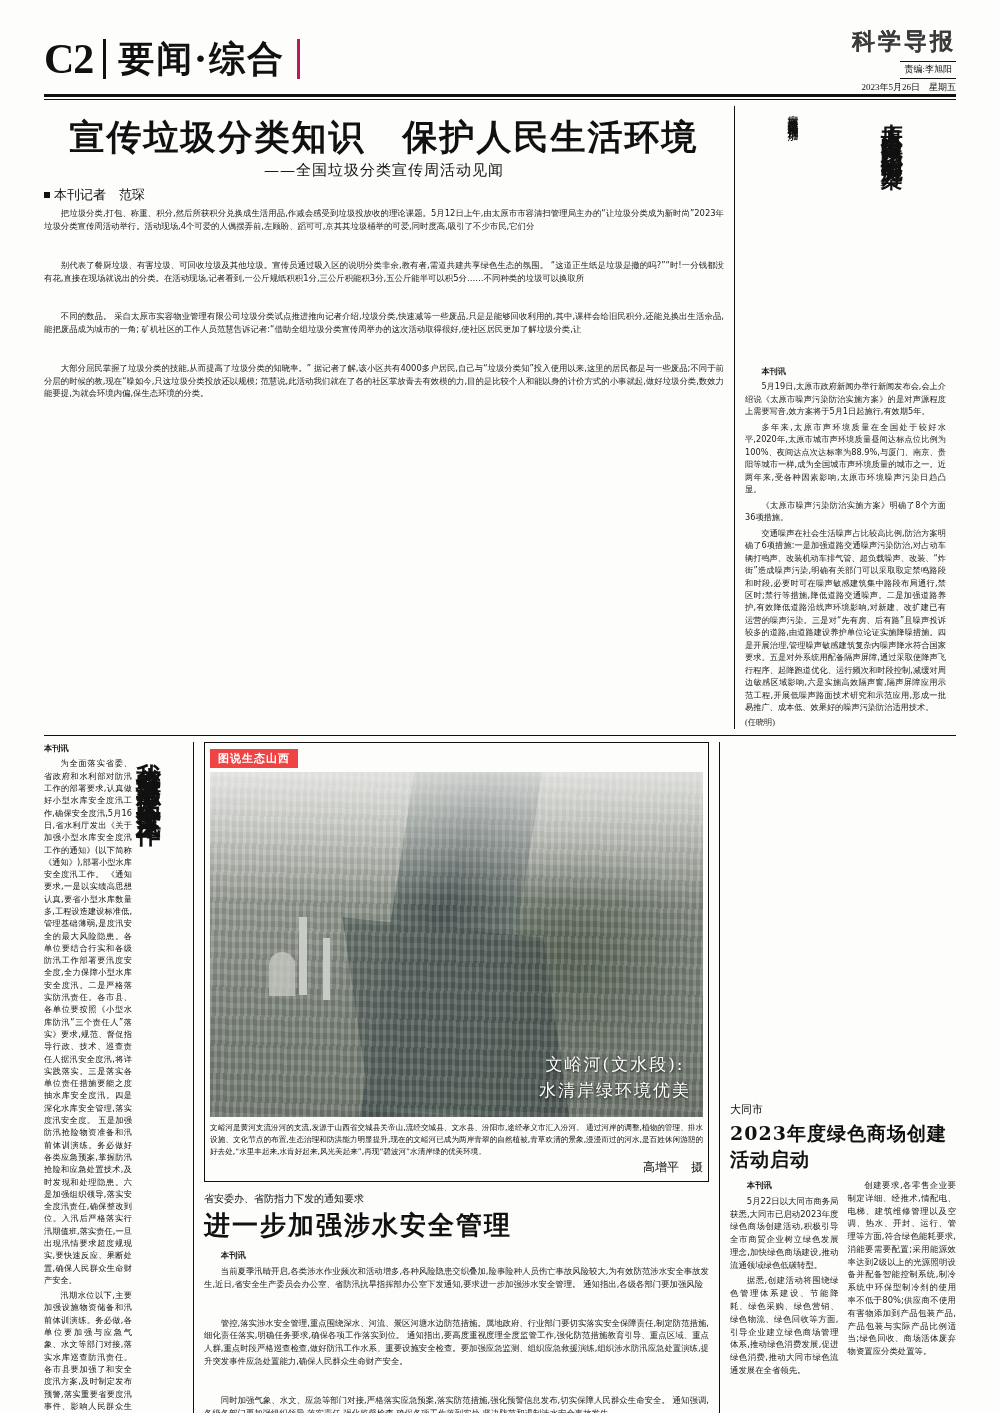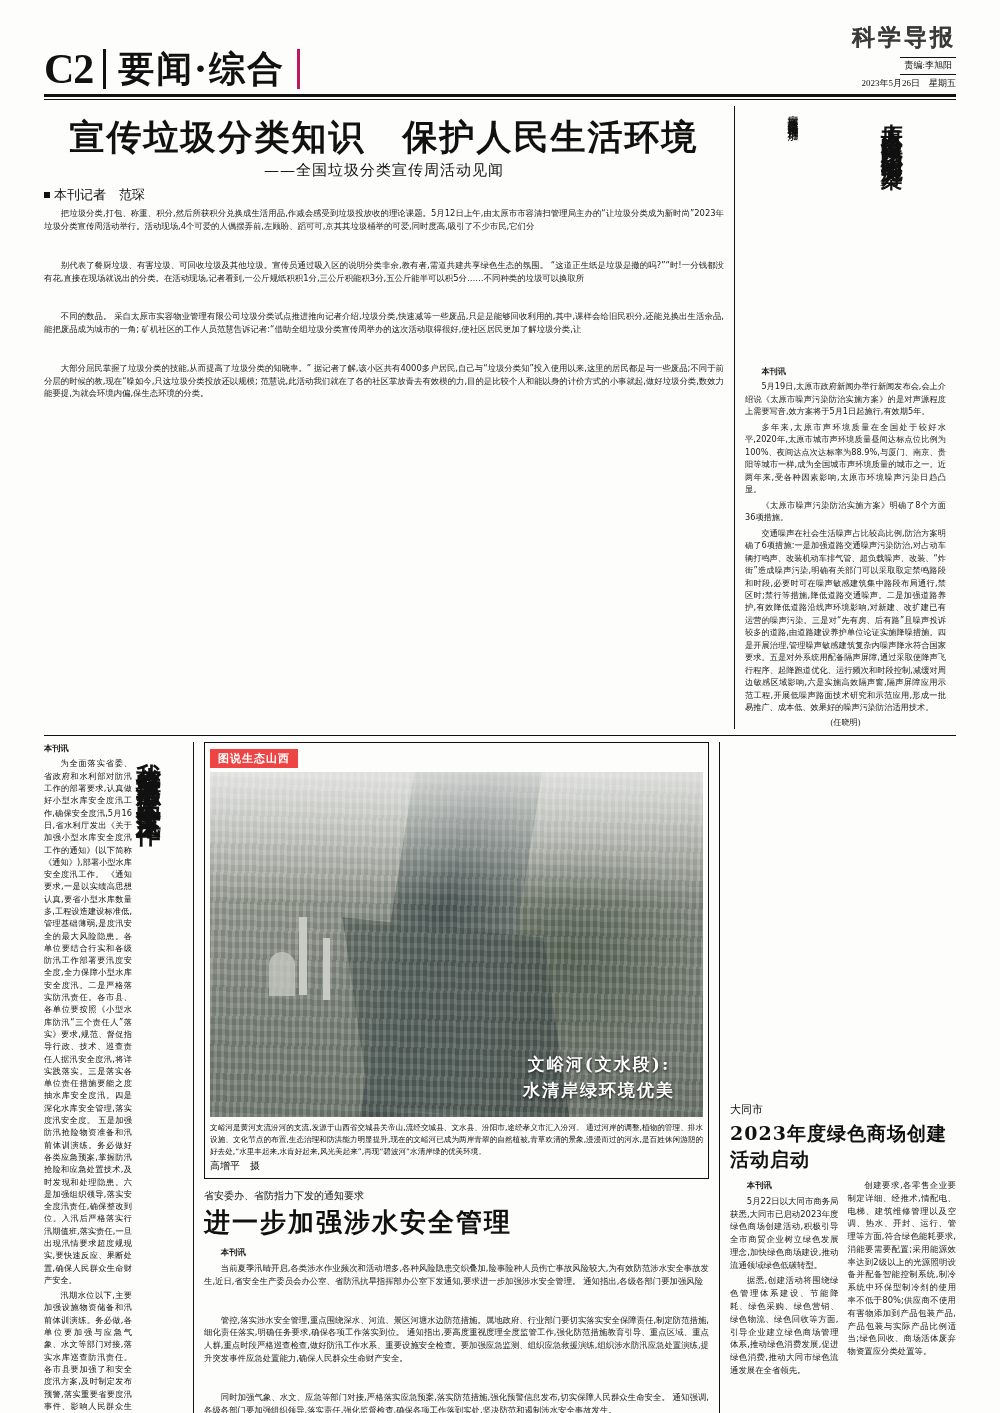--- a/index.html
+++ b/index.html
@@ -7,21 +7,21 @@
     width:1000px;height:1413px;
     background:#fdfdfb;
     font-family:"Liberation Serif","DejaVu Serif",serif;
     color:#111;
     overflow:hidden;
   }
   .page{position:relative;width:1000px;height:1413px;padding:0;box-sizing:border-box;}
   .inner{position:absolute;left:44px;top:28px;width:912px;height:1360px;}
 
   
-  .masthead{display:flex;align-items:flex-end;justify-content:space-between;height:62px;}
+  .masthead{display:flex;align-items:center;justify-content:space-between;height:62px;}
   .mast-left{display:flex;align-items:center;}
   .page-num{font-size:42px;font-weight:700;letter-spacing:-1px;font-family:"Liberation Serif",serif;line-height:1;margin-right:10px;}
   .sec-box{border-left:3px solid #111;border-right:3px solid #be185d;padding:0 12px;}
   .sec-title{font-size:36px;font-weight:700;letter-spacing:2px;font-family:"DejaVu Serif",serif;line-height:1.1;}
   .mast-right{text-align:right;font-size:9px;line-height:1.5;min-width:230px;}
   .logo-zone{display:flex;justify-content:flex-end;align-items:center;margin-bottom:3px;}
   .logo-text{font-size:23px;font-weight:700;letter-spacing:3px;font-family:"DejaVu Serif",serif;
              background:linear-gradient(180deg,#2b2b2b,#6a6a6a);-webkit-background-clip:text;background-clip:text;color:#3a3a3a;}
   .meta-line{border-top:1px solid #111;border-bottom:1px solid #111;padding:1px 4px;display:inline-block;font-size:9px;}
   .meta-row{font-size:9px;margin-top:2px;}
@@ -78,36 +78,36 @@
      background:linear-gradient(120deg,#5f6b66,#48534f);transform:skewX(14deg) rotate(6deg);opacity:.85;}
   .photo .blocks{position:absolute;inset:0;opacity:.55;
      background:
        repeating-linear-gradient(92deg, rgba(255,255,255,.18) 0 3px, rgba(0,0,0,.14) 3px 7px),
        repeating-linear-gradient(2deg, rgba(255,255,255,.10) 0 5px, rgba(0,0,0,.10) 5px 11px);}
   .photo .fog{position:absolute;left:0;top:0;width:100%;height:38%;
      background:linear-gradient(180deg,rgba(240,240,238,.8),rgba(240,240,238,0));}
   .photo .green{position:absolute;left:55%;top:18%;width:45%;height:70%;
      background:radial-gradient(ellipse at 40% 50%, rgba(60,75,55,.55), rgba(60,75,55,0) 70%);}
   .photo .stack{position:absolute;background:#c9ccc6;}
-  .photo-caption-in{position:absolute;right:28px;bottom:14px;text-align:center;color:#fff;
-     font-size:17px;font-weight:700;letter-spacing:2px;line-height:1.5;text-shadow:0 1px 3px rgba(0,0,0,.9);
+  .photo-caption-in{position:absolute;right:12px;bottom:14px;text-align:center;color:#fff;
+     font-size:17px;font-weight:400;letter-spacing:2px;line-height:1.5;text-shadow:0 1px 3px rgba(0,0,0,.9);
      font-family:"DejaVu Serif",serif;}
   .photo-cap{font-size:7.6px;line-height:1.55;text-align:justify;margin-top:5px;
      font-family:"DejaVu Sans",sans-serif;}
-  .photo-credit{font-size:10px;margin-top:2px;font-family:"DejaVu Sans",sans-serif;}
+  .photo-credit{text-align:right;font-size:12px;margin-top:2px;font-family:"DejaVu Sans",sans-serif;}
 
   .kicker{font-size:10px;margin:10px 0 2px;font-family:"DejaVu Sans",sans-serif;}
   h2.head2{font-size:26px;font-weight:700;letter-spacing:2px;font-family:"DejaVu Serif",serif;margin:2px 0 6px;}
   h3.head3{font-size:19px;font-weight:700;letter-spacing:1px;font-family:"DejaVu Serif",serif;margin:4px 0 6px;}
 
   .dept{font-size:11px;font-family:"DejaVu Sans",sans-serif;margin-bottom:3px;}
 
   .twocol{display:flex;gap:9px;}
   .twocol>div{flex:1;}
-  .sig{text-align:center;font-size:8.2px;font-family:Liberation Serif, serif;margin-top:2px;}
+  .sig{text-align:left;font-size:8.2px;font-family:Liberation Serif, serif;margin-top:2px;}
 </style>
 </head>
 <body>
 
 <div class="page">
 <div class="inner">
 
   <div class="masthead">
     <div class="mast-left">
       <div class="page-num">C2</div>

